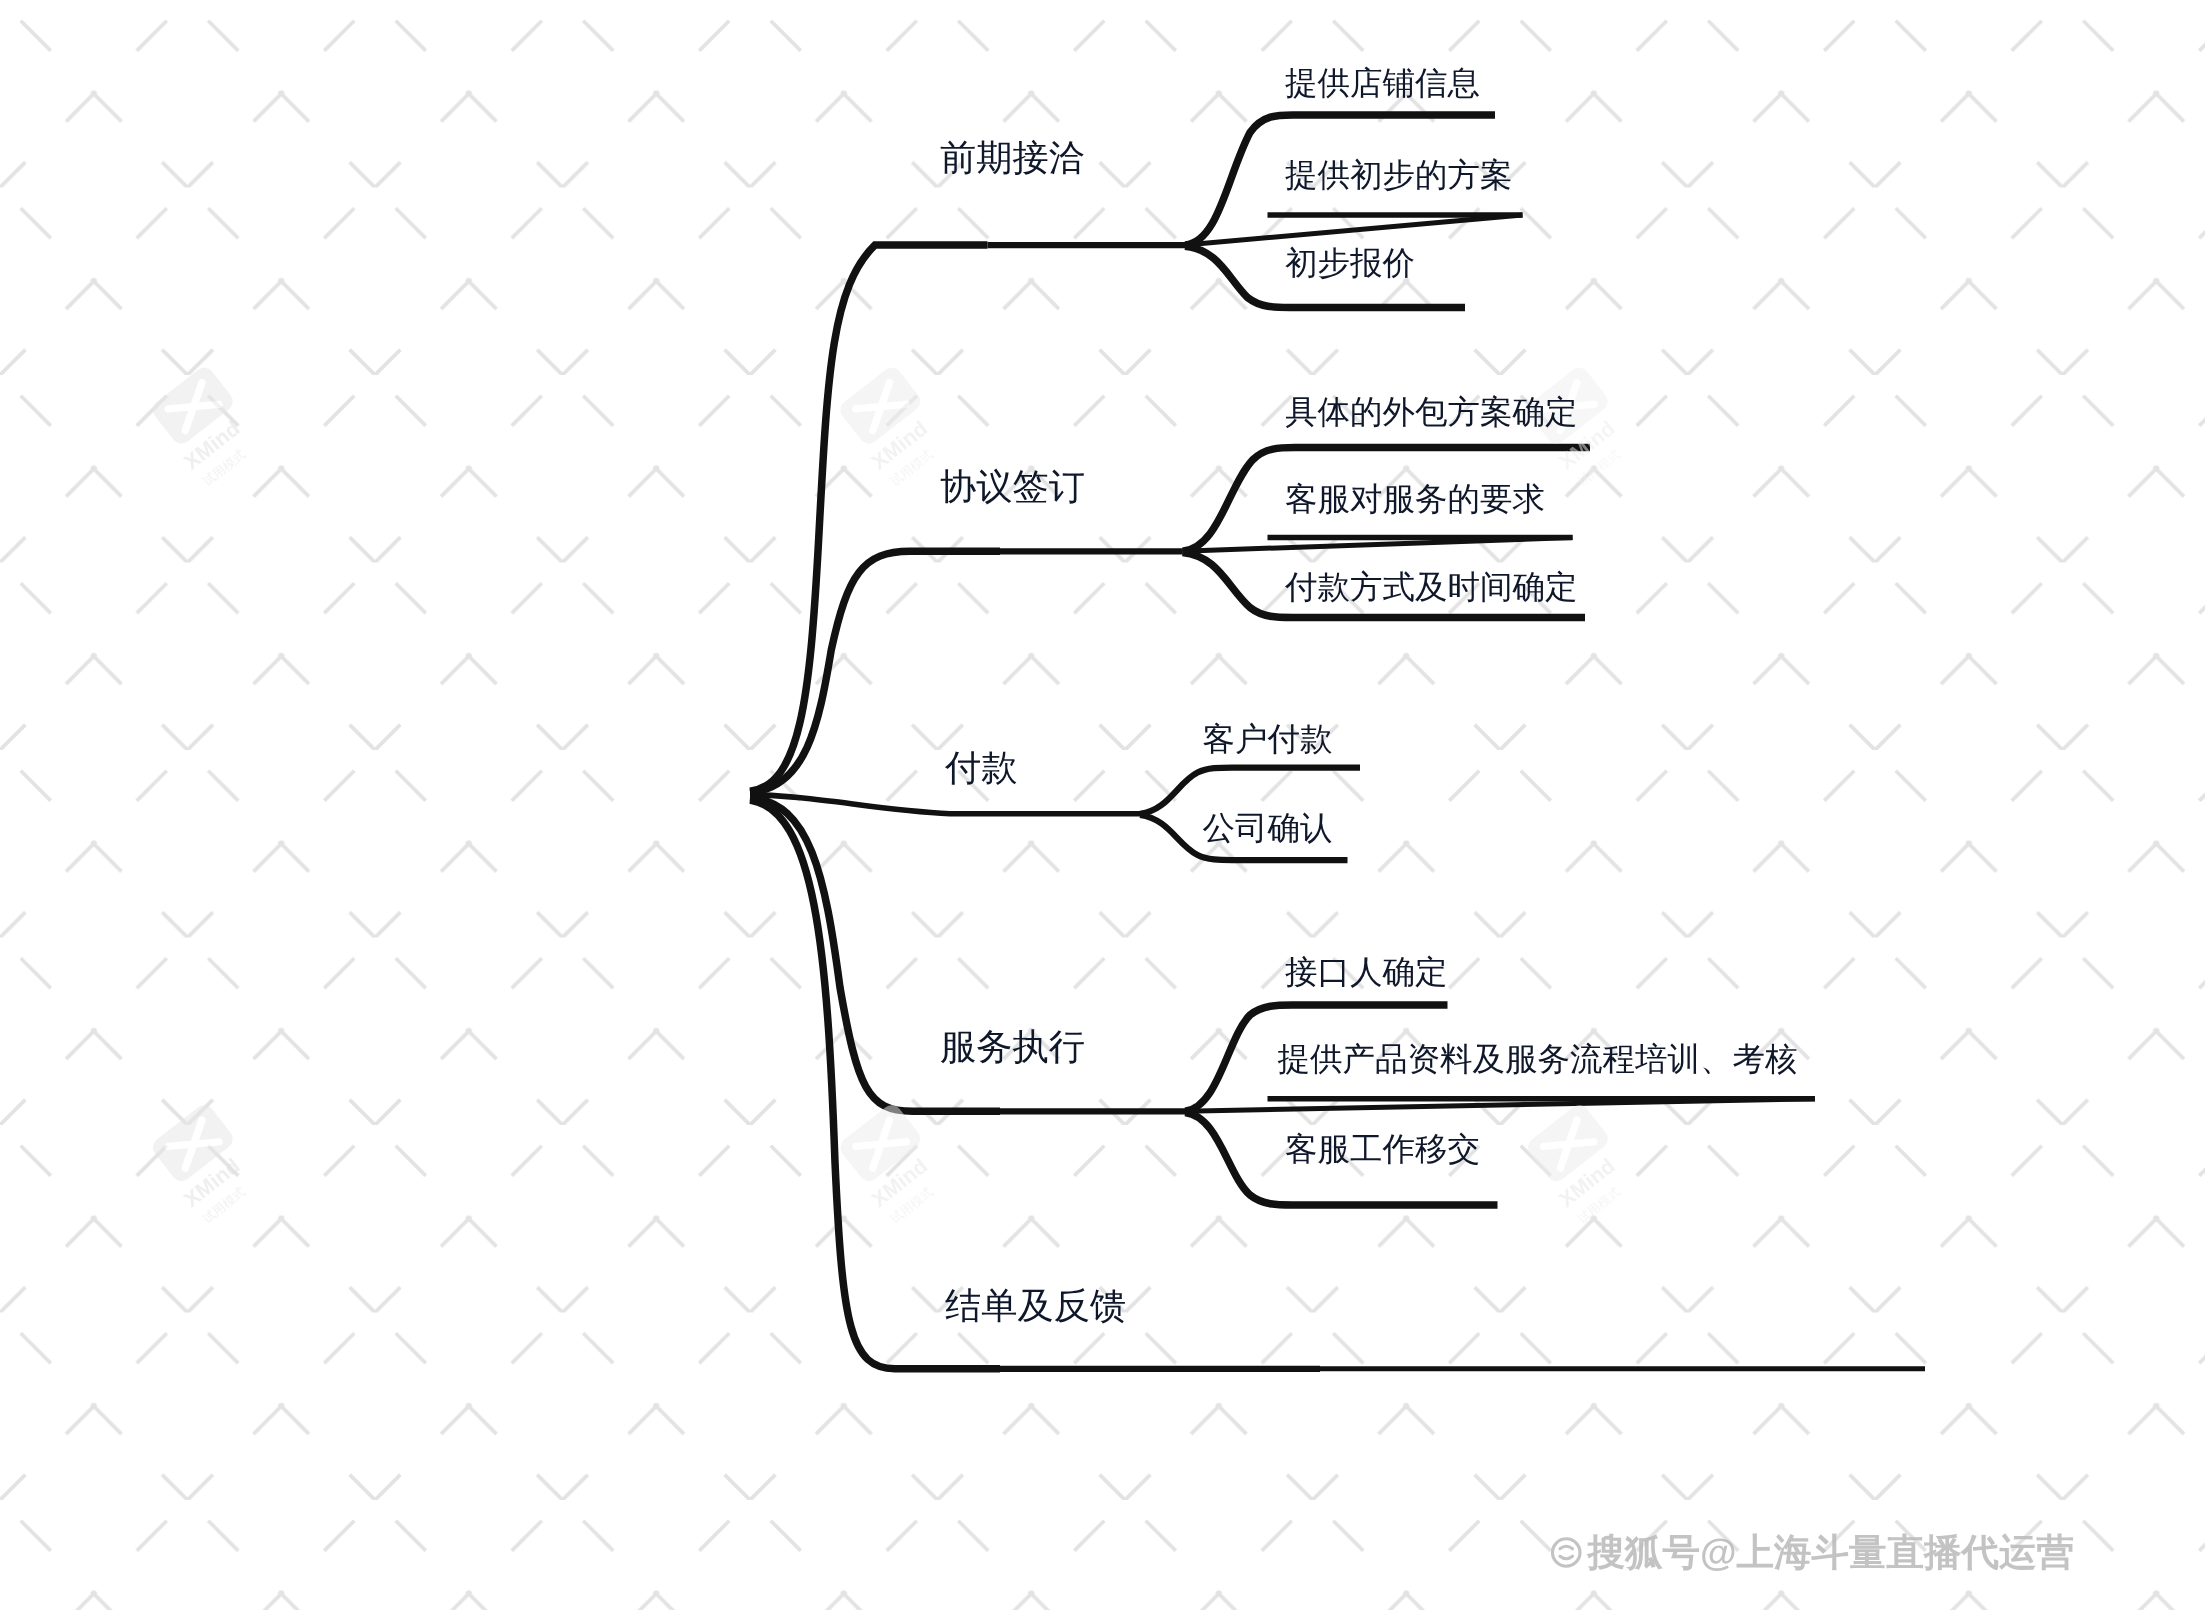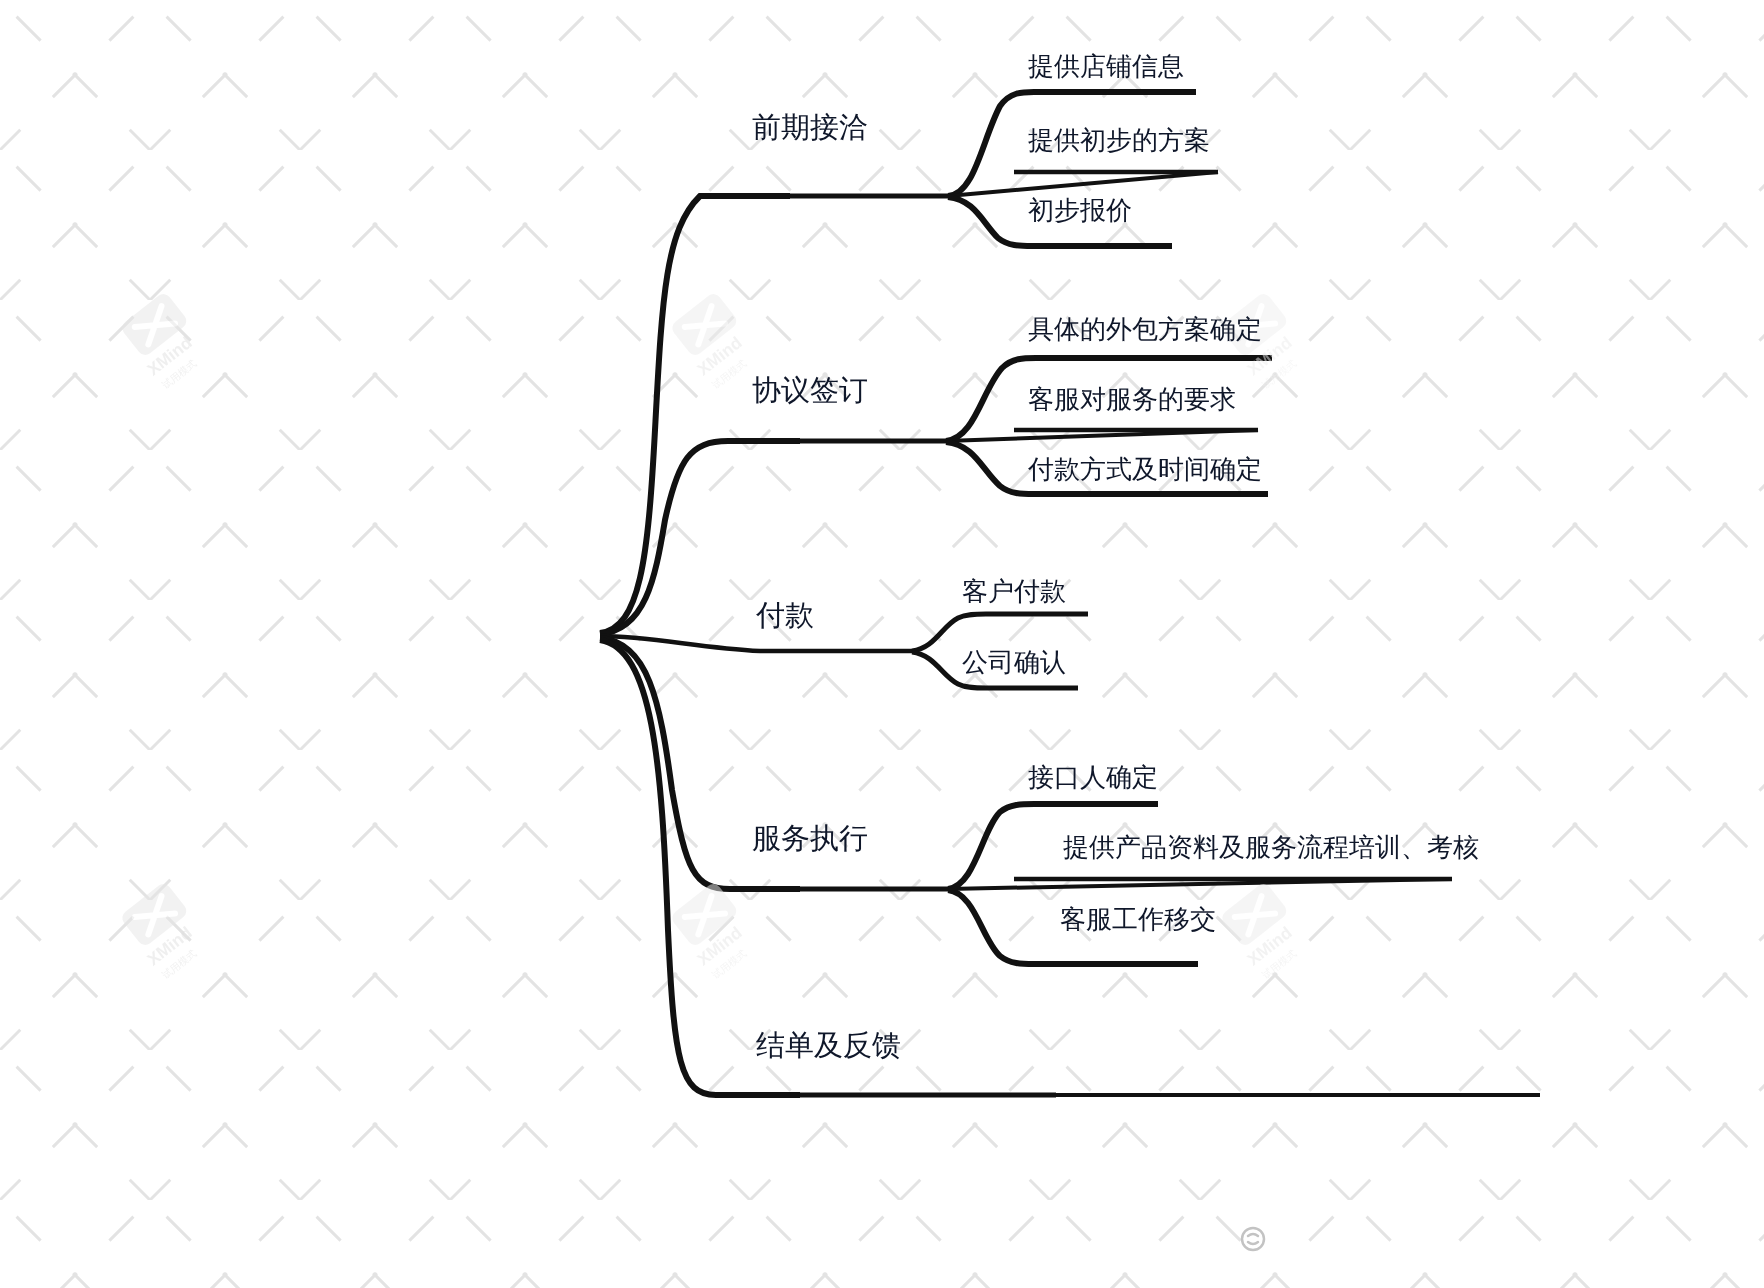--- a/index.html
+++ b/index.html
@@ -155,22 +155,22 @@
   <div class="node-label leaf-label" style="left:1028px; top:315px;">具体的外包方案确定</div>
   <div class="node-label leaf-label" style="left:1028px; top:385px;">客服对服务的要求</div>
   <div class="node-label leaf-label" style="left:1028px; top:455px;">付款方式及时间确定</div>
 
   <div class="node-label branch-label" style="left:756px; top:600px;">付款</div>
   <div class="node-label leaf-label" style="left:962px; top:577px;">客户付款</div>
   <div class="node-label leaf-label" style="left:962px; top:648px;">公司确认</div>
 
   <div class="node-label branch-label" style="left:752px; top:823px;text-align:center;">服务执行</div>
   <div class="node-label leaf-label" style="left:1028px; top:763px;">接口人确定</div>
-  <div class="node-label leaf-label" style="left:1063px; top:833px;">提供产品资料及服务流程培训、考核</div>
-  <div class="node-label leaf-label" style="left:1028px; top:905px;margin-left:32px;">客服工作移交</div>
+  <div class="node-label leaf-label" style="left:1022px; top:833px;">提供产品资料及服务流程培训、考核</div>
+  <div class="node-label leaf-label" style="left:1028px; top:905px;">客服工作移交</div>
 
   <div class="node-label branch-label" style="left:756px; top:1030px;">结单及反馈</div>
 
   <svg class="xmind-wm" style="left:110px; top:290px;" viewBox="0 0 120 120">
     <g transform="rotate(-38 60 40)">
       <rect x="22" y="6" width="58" height="40" rx="8" fill="#e6e6e6"></rect>
       <path d="M 34 16 L 68 38 M 68 16 L 34 38" stroke="#ffffff" stroke-width="6" fill="none" stroke-linecap="round"></path>
       <text x="18" y="66" font-family="'Liberation Sans', sans-serif" font-size="17" fill="#e0e0e0" font-weight="bold">XMind</text>
       <text x="20" y="84" font-family="'Liberation Sans', sans-serif" font-size="10" fill="#e4e4e4">试用模式</text>
     </g>
@@ -215,16 +215,16 @@
       <text x="20" y="84" font-family="'Liberation Sans', sans-serif" font-size="10" fill="#f0f0f0">试用模式</text>
     </g>
   </svg>
 
   <div class="footer-wm" style="left:1240px; top:1222px;">
     <span class="wm-icon">
       <svg width="26" height="26" viewBox="0 0 26 26">
         <circle cx="13" cy="13" r="11" fill="none" stroke="#b9b9b9" stroke-width="2.5"></circle>
         <path d="M 8 10 Q 13 6 18 10 M 8 16 Q 13 20 18 16" stroke="#b9b9b9" stroke-width="2.5" fill="none" stroke-linecap="round"></path>
       </svg>
-    </span>
+    </span><span>搜狐号@上海斗量直播代运营</span>
   </div>
 
 </div>
 
 </body></html>

